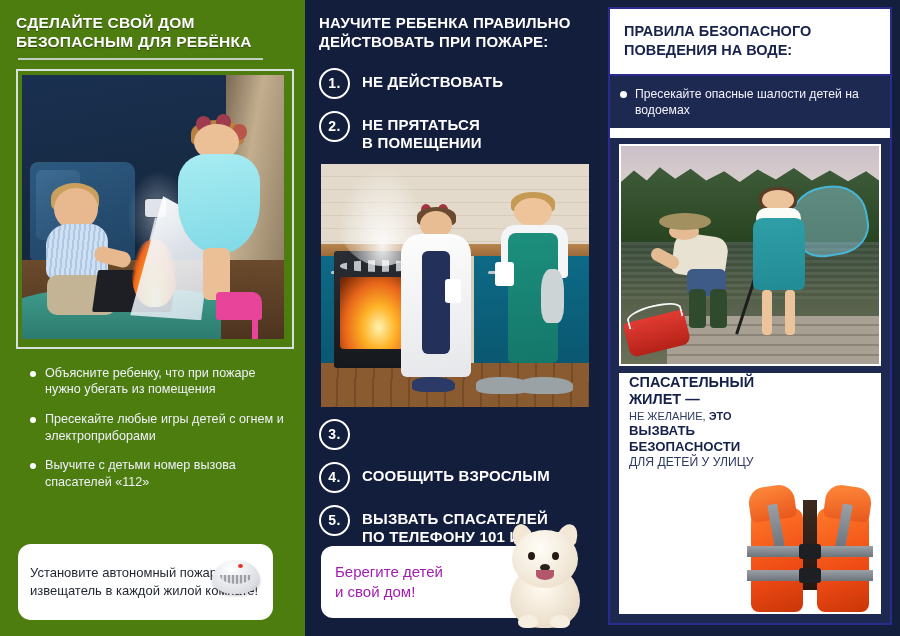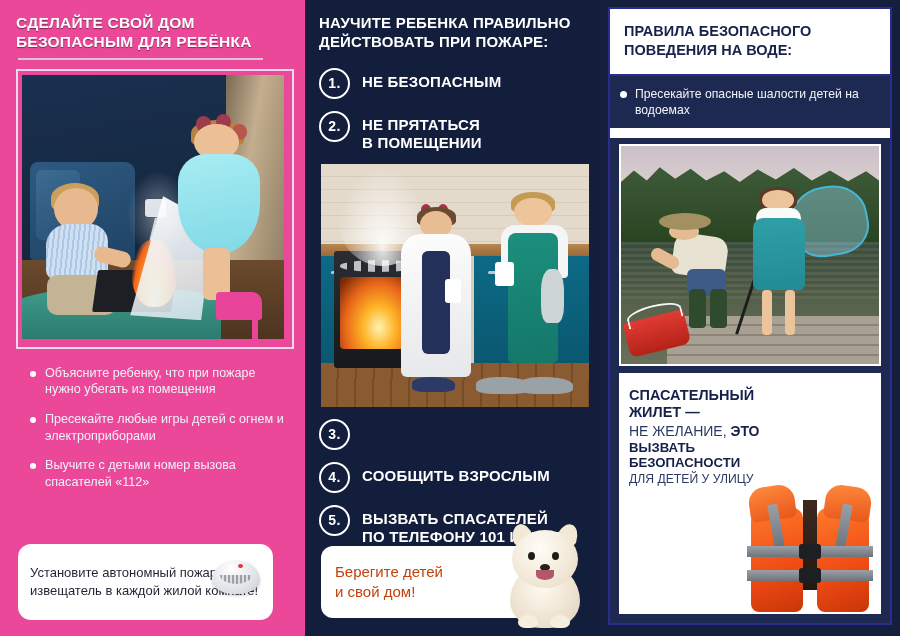--- a/index.html
+++ b/index.html
@@ -8,21 +8,21 @@
     font-family: "Liberation Sans", sans-serif;
     background: #141f3d;
     overflow: hidden;
     position: relative;
   }
   .poster { position: relative; width: 900px; height: 636px; display: flex; }
 
   
   .col1 {
     width: 305px; height: 636px;
-    background: #ec4899;
+    background: #4d7c0f;
     position: relative;
     padding: 14px 12px 0 16px;
   }
   .col1-title {
     color: #ffffff;
     font-size: 15.5px;
     font-weight: bold;
     letter-spacing: 0.2px;
     line-height: 1.22;
     text-shadow: 0 1px 1px rgba(0,0,0,.45);
@@ -220,21 +220,21 @@
      background:#9aa2a6; border-radius:40% 50% 30% 30%; }
 
   .steps-bot { margin-top: 12px; }
   .white-card2 {
     position: absolute; left: 16px; bottom: 18px;
     width: 235px; height: 72px;
     background: #fff; border-radius: 12px;
     padding: 12px 14px;
     display: flex; align-items: center;
   }
-  .white-card2 .wc-text { color: #c2410c; font-size: 15px; line-height: 1.35; }
+  .white-card2 .wc-text { color: #a21caf; font-size: 15px; line-height: 1.35; }
   
   .dog { position:absolute; right: 8px; bottom: 8px; width: 96px; height: 108px; }
   .dog .body { position:absolute; left:14px; bottom:0; width:70px; height:64px;
      background: radial-gradient(ellipse at 45% 35%,#fffaf0,#ece0cd 65%,#dccfb8);
      border-radius: 50% 50% 44% 44%/58% 58% 42% 42%; }
   .dog .head { position:absolute; left:16px; top:10px; width:66px; height:58px;
      background: radial-gradient(ellipse at 42% 32%,#fffdf7,#efe4d2 70%,#ded2bb);
      border-radius: 50%; }
   .dog .ear-l, .dog .ear-r { position:absolute; top:4px; width:20px; height:22px;
      background:#f3e8d6; border-radius: 52% 48% 40% 60%/70% 70% 30% 30%; }
@@ -325,24 +325,24 @@
      border: 2.5px solid #47b6d6;
      background: rgba(150,215,235,.42);
      border-radius: 46% 46% 40% 40%; transform: rotate(-10deg); }
   .p3 .bucket { position:absolute; left:2%; bottom:6%; width:24%; height:16%;
      background: linear-gradient(180deg,#e03b32,#b52218); border-radius:4px 4px 8px 8px;
      transform: rotate(-14deg); }
   .p3 .bucket:before { content:""; position:absolute; left:8%; top:-32%; width:84%; height:46%;
      border:2.5px solid #f4f4f4; border-bottom:none; border-radius:50% 50% 0 0; }
 
   .vest-block { position: relative; flex: 1; background: #fff; margin: 7px 9px 9px 9px;
-     padding: 14px 0 0 10px; }
+     padding: 1px 0 0 10px; }
   .vest-text { position: relative; z-index: 2; width: 160px; }
   .vt1 { color: #16214a; font-size: 14.5px; font-weight: bold; line-height: 1.16; }
-  .vt2 { color: #2c3a62; font-size: 14px; line-height: 1.2; margin-top: 2px; }
+  .vt2 { color: #2c3a62; font-size: 11px; line-height: 1.2; margin-top: 2px; }
   .vt2 b { color: #16214a; }
   .vt3 { color: #16214a; font-size: 13.2px; font-weight: bold; line-height: 1.18; }
   .vt4 { color: #2c3a62; font-size: 12.2px; line-height: 1.2; margin-top: 1px; }
   
   .vest { position:absolute; right: 2px; bottom: 2px; width: 138px; height: 122px; }
   .vest .panel-l, .vest .panel-r { position:absolute; bottom:0; width:52px; height:104px;
      background: linear-gradient(160deg,#ff7a2a,#ef4a14 60%,#c93608);
      border-radius: 14px 10px 8px 8px; }
   .vest .panel-l { left:10px; } .vest .panel-r { right:10px; border-radius: 10px 14px 8px 8px; }
   .vest .collar-l, .vest .collar-r { position:absolute; top:-4px; width:46px; height:34px;
@@ -438,21 +438,21 @@
   <div class="col2">
     <div class="col2-title">
       <div>НАУЧИТЕ РЕБЕНКА ПРАВИЛЬНО</div>
       <div>ДЕЙСТВОВАТЬ ПРИ ПОЖАРЕ:</div>
     </div>
 
     <div class="steps-top">
       <div class="step">
         <span class="circ">1.</span>
         <span class="step-text">
-          <span>НЕ БЕЗОПАСНЫМ</span>
+          <span>НЕ ДЕЙСТВОВАТЬ</span>
         </span>
       </div>
       <div class="step">
         <span class="circ">2.</span>
         <span class="step-text">
           <span>НЕ ПРЯТАТЬСЯ</span><br>
           <span>В ПОМЕЩЕНИИ</span>
         </span>
       </div>
     </div>

